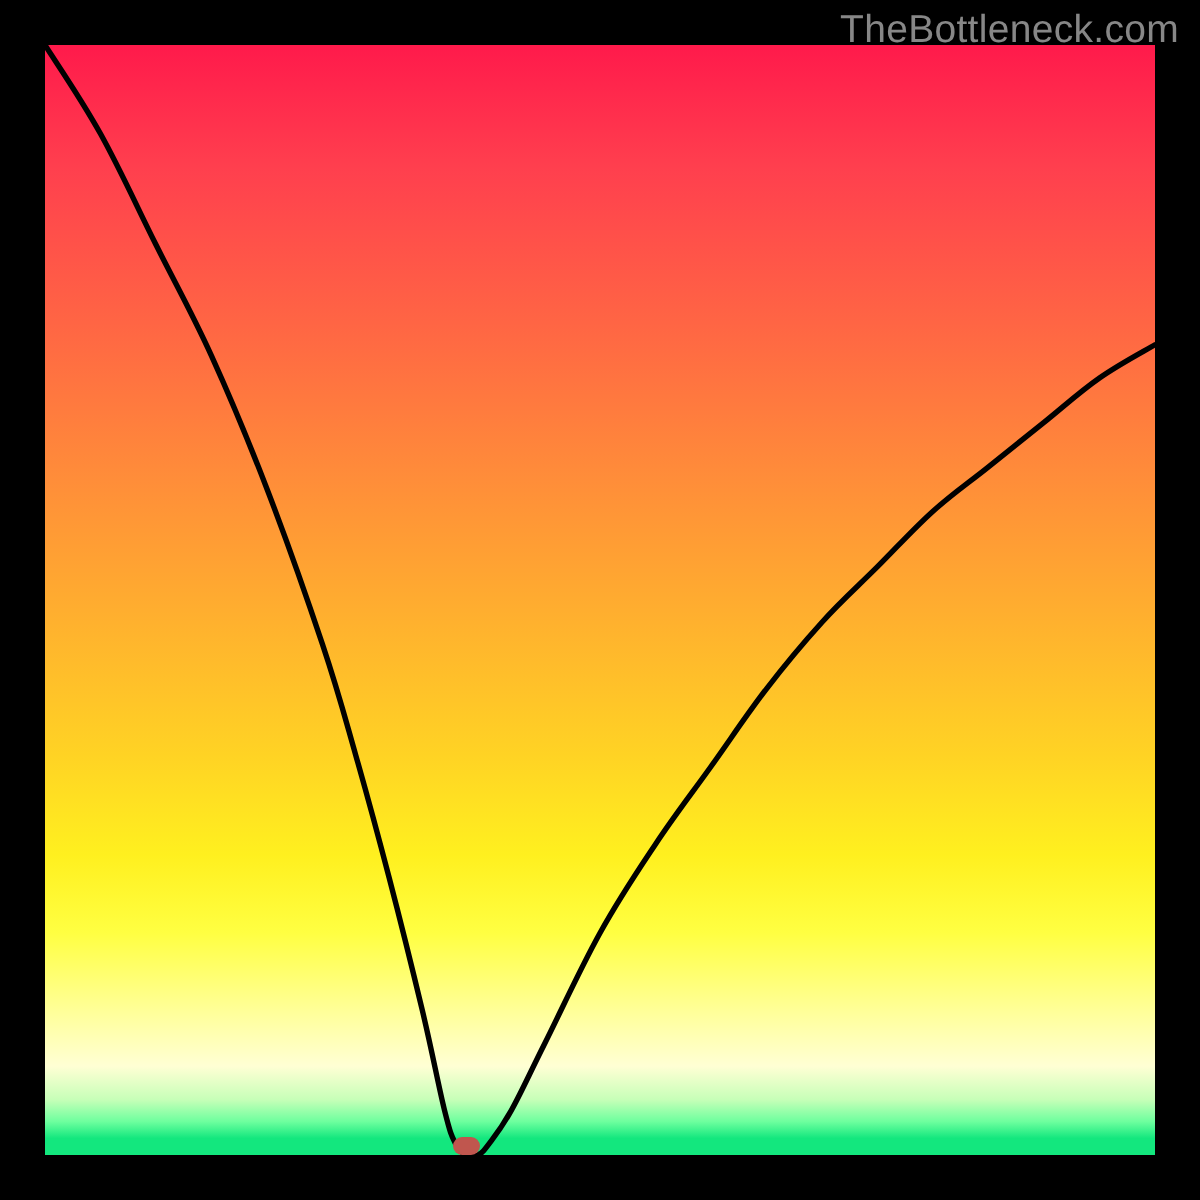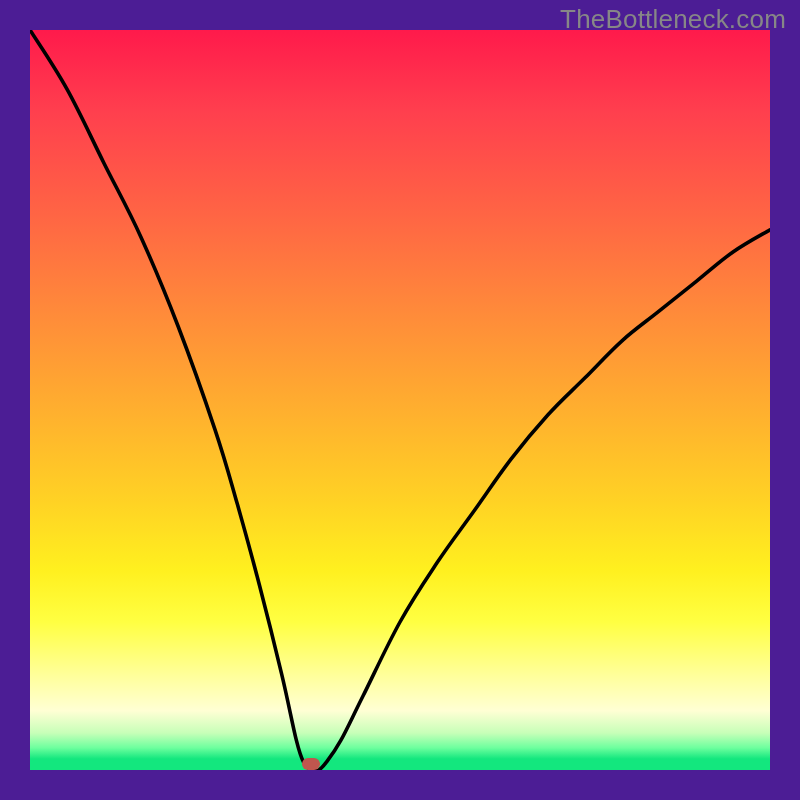--- a/index.html
+++ b/index.html
@@ -3,21 +3,21 @@
 <meta charset="utf-8">
 <style>
   body {
     margin: 0;
     padding: 0;
     background: #fff;
   }
   .outer {
     width: 800px;
     height: 800px;
-    background: #4c1d95;
+    background: #000000;
     position: relative;
   }
   .watermark {
     position: absolute;
     top: 4px;
     right: 14px;
     font-family: Arial, Helvetica, sans-serif;
     font-size: 26px;
     color: #878787;
     font-weight: 400;

